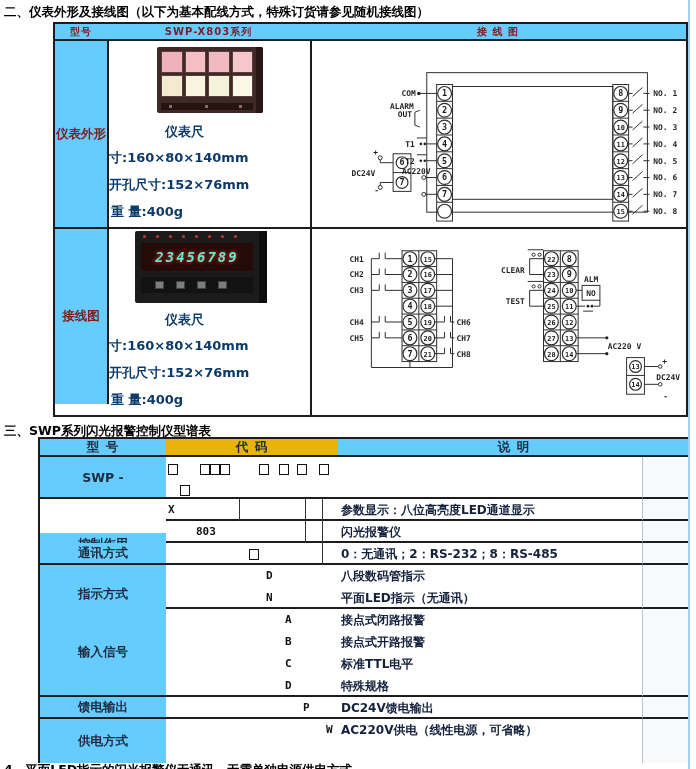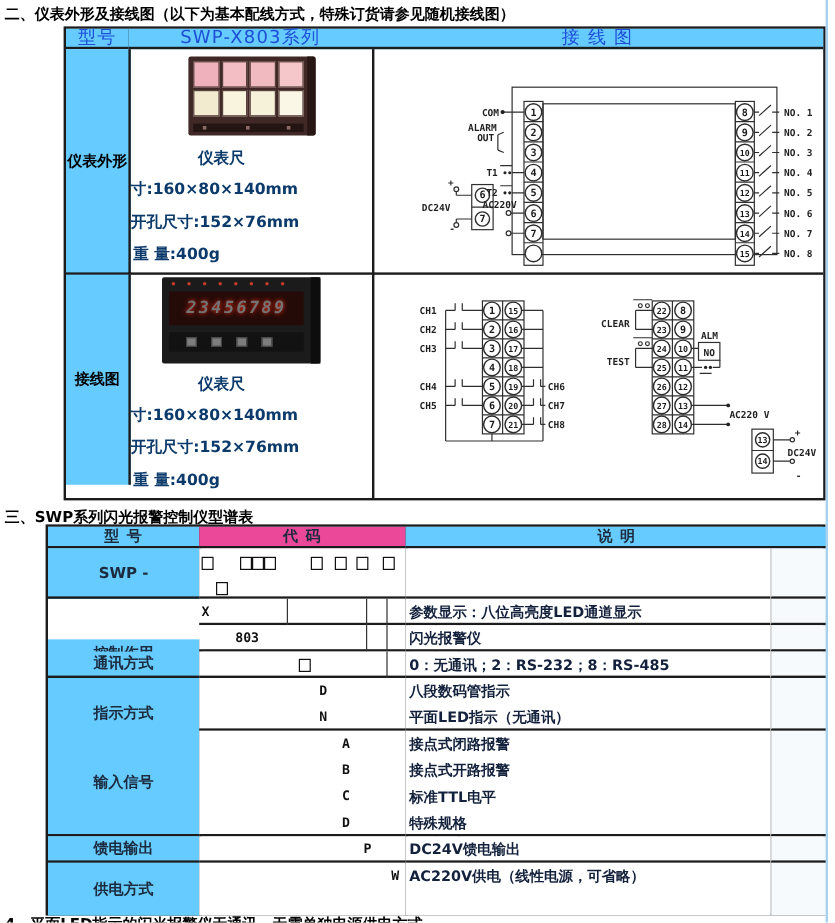--- a/index.html
+++ b/index.html
@@ -4,42 +4,42 @@
 <style>
   html,body{margin:0;padding:0;background:#fff;}
   .page{position:relative;width:696px;height:769px;background:#fff;overflow:hidden;
         font-family:"DejaVu Sans","Liberation Sans",sans-serif;}
   .title{position:absolute;left:4px;font-size:12.5px;font-weight:bold;color:#000;white-space:nowrap;}
   .stripe{position:absolute;top:0;width:2px;height:769px;background:#a6d2f0;}
   
   .t1{position:absolute;left:53px;top:22px;width:635px;height:395px;border:2px solid #1c1c1c;box-sizing:border-box;}
   .t1 .cell{position:absolute;box-sizing:border-box;}
   .cyan{background:#66ccff;}
-  .hd{display:flex;align-items:center;justify-content:center;font-size:15px;font-weight:normal;
-      color:#1d4ed8;letter-spacing:1px;}
-  .lblcell{display:flex;align-items:center;justify-content:center;font-size:12.5px;font-weight:bold;color:#000000;}
+  .hd{display:flex;align-items:center;justify-content:center;font-size:10px;font-weight:bold;
+      color:#7f1d1d;letter-spacing:1px;}
+  .lblcell{display:flex;align-items:center;justify-content:center;font-size:12.5px;font-weight:bold;color:#7f1d1d;}
   .brd-r{border-right:2px solid #1c1c1c;}
   .brd-b{border-bottom:2px solid #1c1c1c;}
   .spec{position:absolute;font-size:13px;font-weight:bold;color:#0b3a6b;white-space:nowrap;}
   
   .inst1{position:absolute;left:50px;top:6px;width:106px;height:66px;background:#402826;border-radius:2px;}
   .inst1 .shade{position:absolute;right:0;top:0;width:7px;height:100%;background:#281614;border-radius:0 2px 2px 0;}
   .winGrid{position:absolute;left:4px;top:4px;width:92px;height:46px;display:grid;
            grid-template-rows:1fr 1fr;grid-template-columns:repeat(4,1fr);gap:2px;}
   .winGrid div{border:1px solid #58403c;}
   .inst1 .strip{position:absolute;left:4px;bottom:3px;width:92px;height:7px;background:#241412;}
   .inst1 .strip i{position:absolute;top:2px;width:3px;height:3px;background:#8a6a62;}
   .inst2{position:absolute;left:28px;top:2px;width:132px;height:72px;background:#1b1b1b;border-radius:2px;}
   .inst2 .shade{position:absolute;right:0;top:0;width:8px;height:100%;background:#0d0d0d;}
   .inst2 .leds{position:absolute;left:8px;top:4px;width:110px;height:6px;display:flex;gap:10px;}
   .inst2 .leds i{width:3px;height:3px;background:#c23a2a;border-radius:50%;}
   .lcd{position:absolute;left:6px;top:12px;width:112px;height:28px;background:#250b08;
        display:flex;align-items:center;justify-content:center;}
   .lcd span{font-family:"DejaVu Sans Mono",monospace;font-weight:bold;font-style:italic;font-size:14px;
-            color:#737373;letter-spacing:2px;text-shadow:0 0 4px rgba(255,48,24,.95);}
+            color:#5eead4;letter-spacing:2px;text-shadow:0 0 4px rgba(255,48,24,.95);}
   .btns{position:absolute;left:6px;top:46px;width:112px;height:16px;background:#121212;display:flex;
         align-items:center;gap:12px;padding-left:14px;box-sizing:border-box;}
   .btns i{width:7px;height:6px;background:#7d7d7d;border:1px solid #444;}
   .diag{position:absolute;}
   
   .t2{position:absolute;left:38px;top:437px;width:650px;height:326px;border:2px solid #1c1c1c;box-sizing:border-box;}
   .t2 .cell{position:absolute;box-sizing:border-box;background:#fff;}
   .t2 .lbl{background:#66ccff;display:flex;align-items:center;justify-content:center;
            font-size:12.5px;font-weight:bold;color:#1b2a3d;}
   .t2 .desc div{height:22px;line-height:22px;font-size:12px;font-weight:bold;color:#13213c;
@@ -405,21 +405,21 @@
           <text x="356" y="136" text-anchor="start" font-size="8" font-weight="bold" font-family="&quot;DejaVu Sans Mono&quot;,monospace" fill="#1f1f1f">+</text>
           <text x="357" y="172" text-anchor="start" font-size="8" font-weight="bold" font-family="&quot;DejaVu Sans Mono&quot;,monospace" fill="#1f1f1f">-</text>
         </svg>
     </div>
   </div>
 
   <div class="title" style="top:423px;">三、SWP系列闪光报警控制仪型谱表</div>
 
   <div class="t2" id="t2">
       <div class="cell lbl hd brd-r brd-b" style="left: 0px; top: 0px; width: 128px; height: 18px; background: rgb(102, 204, 255);">型 号</div>
-      <div class="cell lbl hd brd-r brd-b" style="left: 126px; top: 0px; width: 174px; height: 18px; background: #ec4899;">代 码</div>
+      <div class="cell lbl hd brd-r brd-b" style="left: 126px; top: 0px; width: 174px; height: 18px; background: #eab308;">代 码</div>
       <div class="cell lbl hd brd-b" style="left: 298px; top: 0px; width: 352px; height: 18px; background: rgb(102, 204, 255);">说 明</div>
       <div class="cell lbl brd-r brd-b" style="left: 0px; top: 18px; width: 128px; height: 42px;">SWP -</div>
       <div class="cell brd-r brd-b" style="left: 126px; top: 18px; width: 174px; height: 42px;">
         <span class="ckbox" style="left: 2px; top: 7px;"></span>
         <span class="ckbox" style="left: 34px; top: 7px;"></span>
         <span class="ckbox" style="left: 44px; top: 7px;"></span>
         <span class="ckbox" style="left: 54px; top: 7px;"></span>
         <span class="ckbox" style="left: 93px; top: 7px;"></span>
         <span class="ckbox" style="left: 113px; top: 7px;"></span>
         <span class="ckbox" style="left: 131px; top: 7px;"></span>

